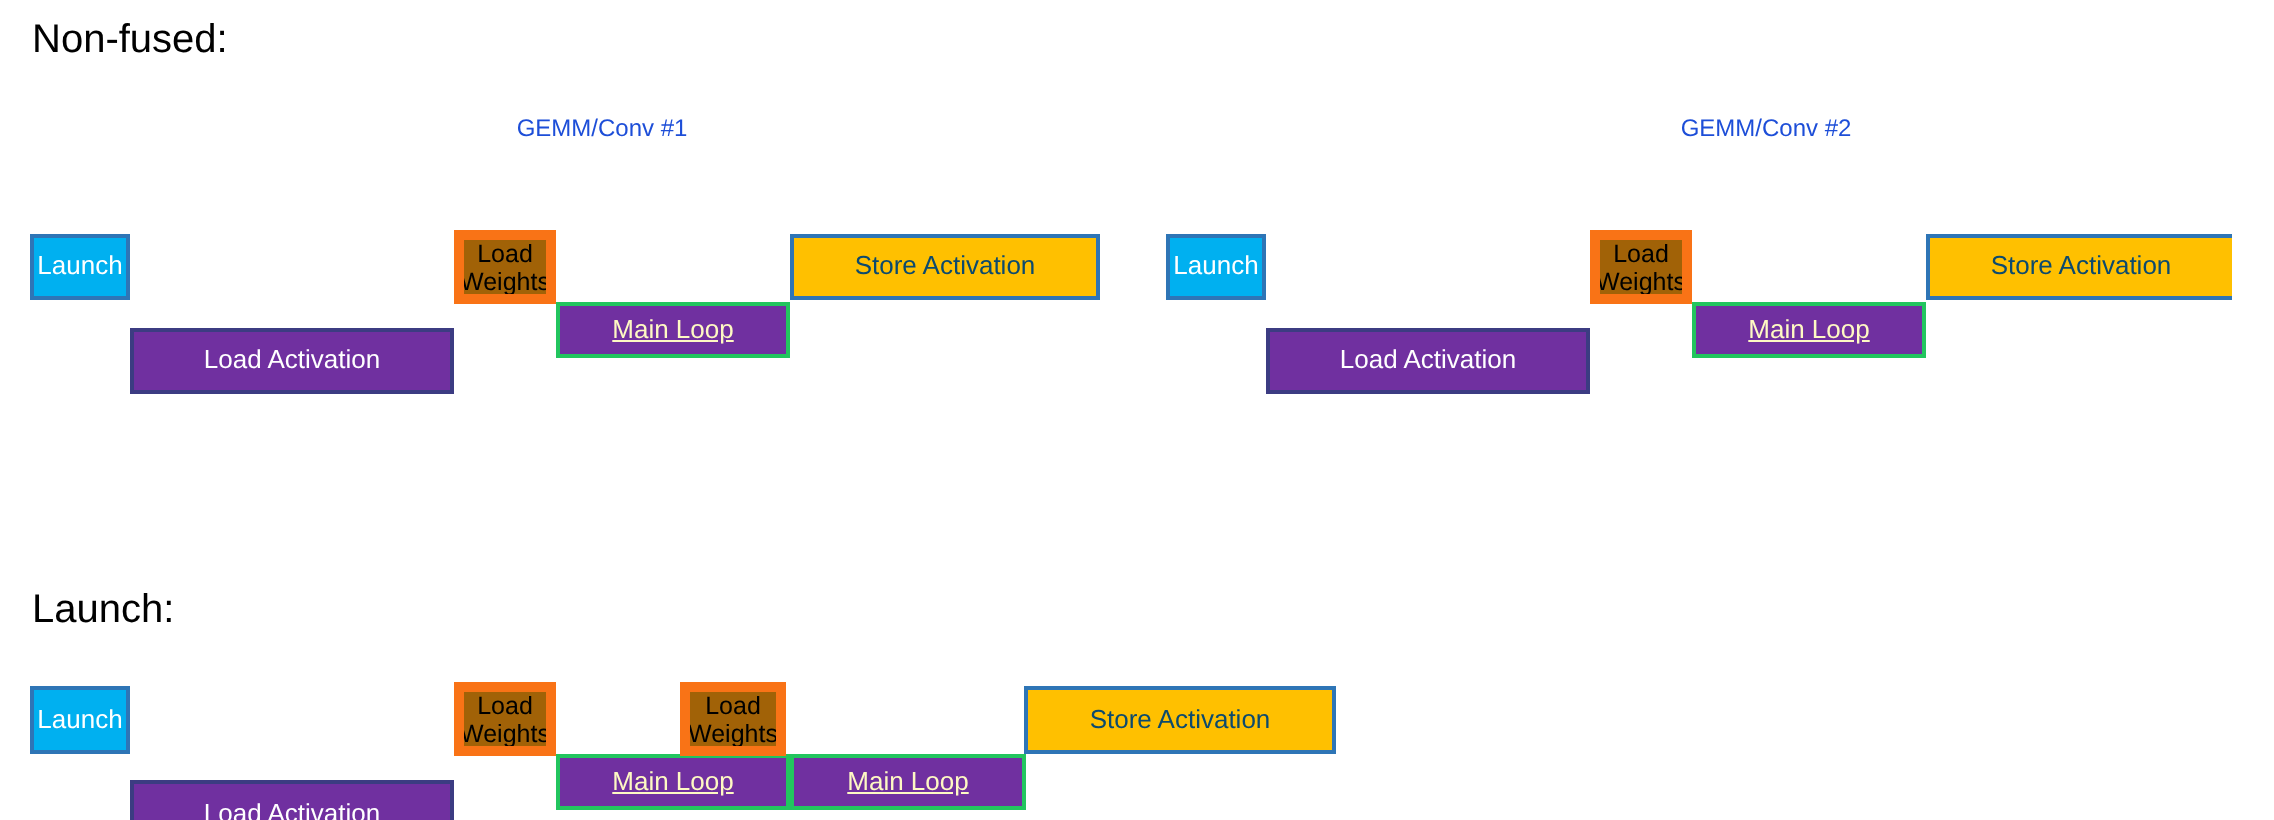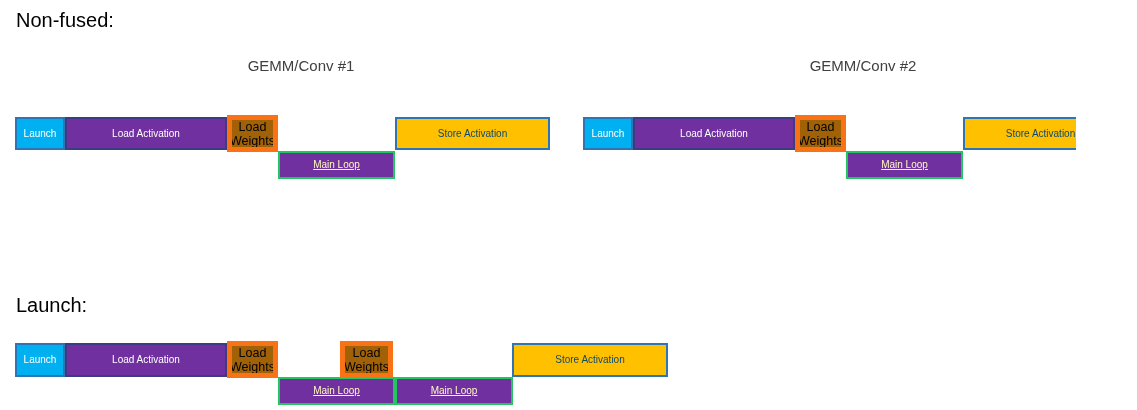--- a/index.html
+++ b/index.html
@@ -7,62 +7,63 @@
     padding: 0;
     background: #ffffff;
     font-family: "Liberation Sans", sans-serif;
   }
   .canvas {
     position: relative;
     width: 1076px;
     height: 410px;
     background: #ffffff;
     overflow: hidden;
+    padding-left: 40px;
   }
   .section-label {
     position: absolute;
     left: 16px;
     font-size: 20px;
     color: #000000;
     white-space: nowrap;
   }
   .group-title {
     position: absolute;
     transform: translateX(-50%);
-    font-size: 15px;
-    color: #404040;
+    font-size: 12px;
+    color: #1d4ed8;
     white-space: nowrap;
   }
   .block {
     position: absolute;
     box-sizing: border-box;
     display: flex;
     align-items: center;
     justify-content: center;
     text-align: center;
-    font-size: 10px;
+    font-size: 13px;
     line-height: 1.12;
     padding: 0 1px;
     overflow: hidden;
   }
   .block.launch   { background: #00B0F0; border: 2px solid #2E75B6; color: #ffffff; }
-  .block.load     { background: #7030A0; border: 2px solid #3C3C82; color: #ffffff; }
+  .block.load     { background: #7030A0; border: 2px solid #3C3C82; color: #ffffff; margin-top: 47px; }
   .block.weights  { background: #a16207; border: 5px solid #f97316; color: #000000; font-size: 12.5px; }
   .block.main     { background: #7030A0; border: 2px solid #22c55e; color: #fef9c3; text-decoration: underline; }
   .block.store    { background: #FFC000; border: 2px solid #2E75B6; color: #0c4a6e; }
 </style>
 </head>
 <body>
 
 <div class="canvas">
   <span class="section-label" style="top: 9px;">Non-fused:</span>
 
   <span class="group-title" id="title-1" style="left: 301px; top: 57px;">GEMM/Conv #1</span>
 
-  <span class="group-title" id="title-2" style="left: 863px; top: 57px;">GEMM/Conv #2</span>
+  <span class="group-title" id="title-2" style="left: 883px; top: 57px;">GEMM/Conv #2</span>
 
   <span class="section-label" style="top: 294px;">Launch:</span>
 
   <div id="blocks">
       <div class="block launch" style="left: 15px; top: 117px; width: 50px; height: 33px;">Launch</div>
       <div class="block load" style="left: 65px; top: 117px; width: 162px; height: 33px;">Load Activation</div>
       <div class="block weights" style="left: 227px; top: 115px; width: 51px; height: 37px;">Load Weights</div>
       <div class="block main" style="left: 278px; top: 151px; width: 117px; height: 28px;">Main Loop</div>
       <div class="block store" style="left: 395px; top: 117px; width: 155px; height: 33px;">Store Activation</div>
       <div class="block launch" style="left: 583px; top: 117px; width: 50px; height: 33px;">Launch</div>

